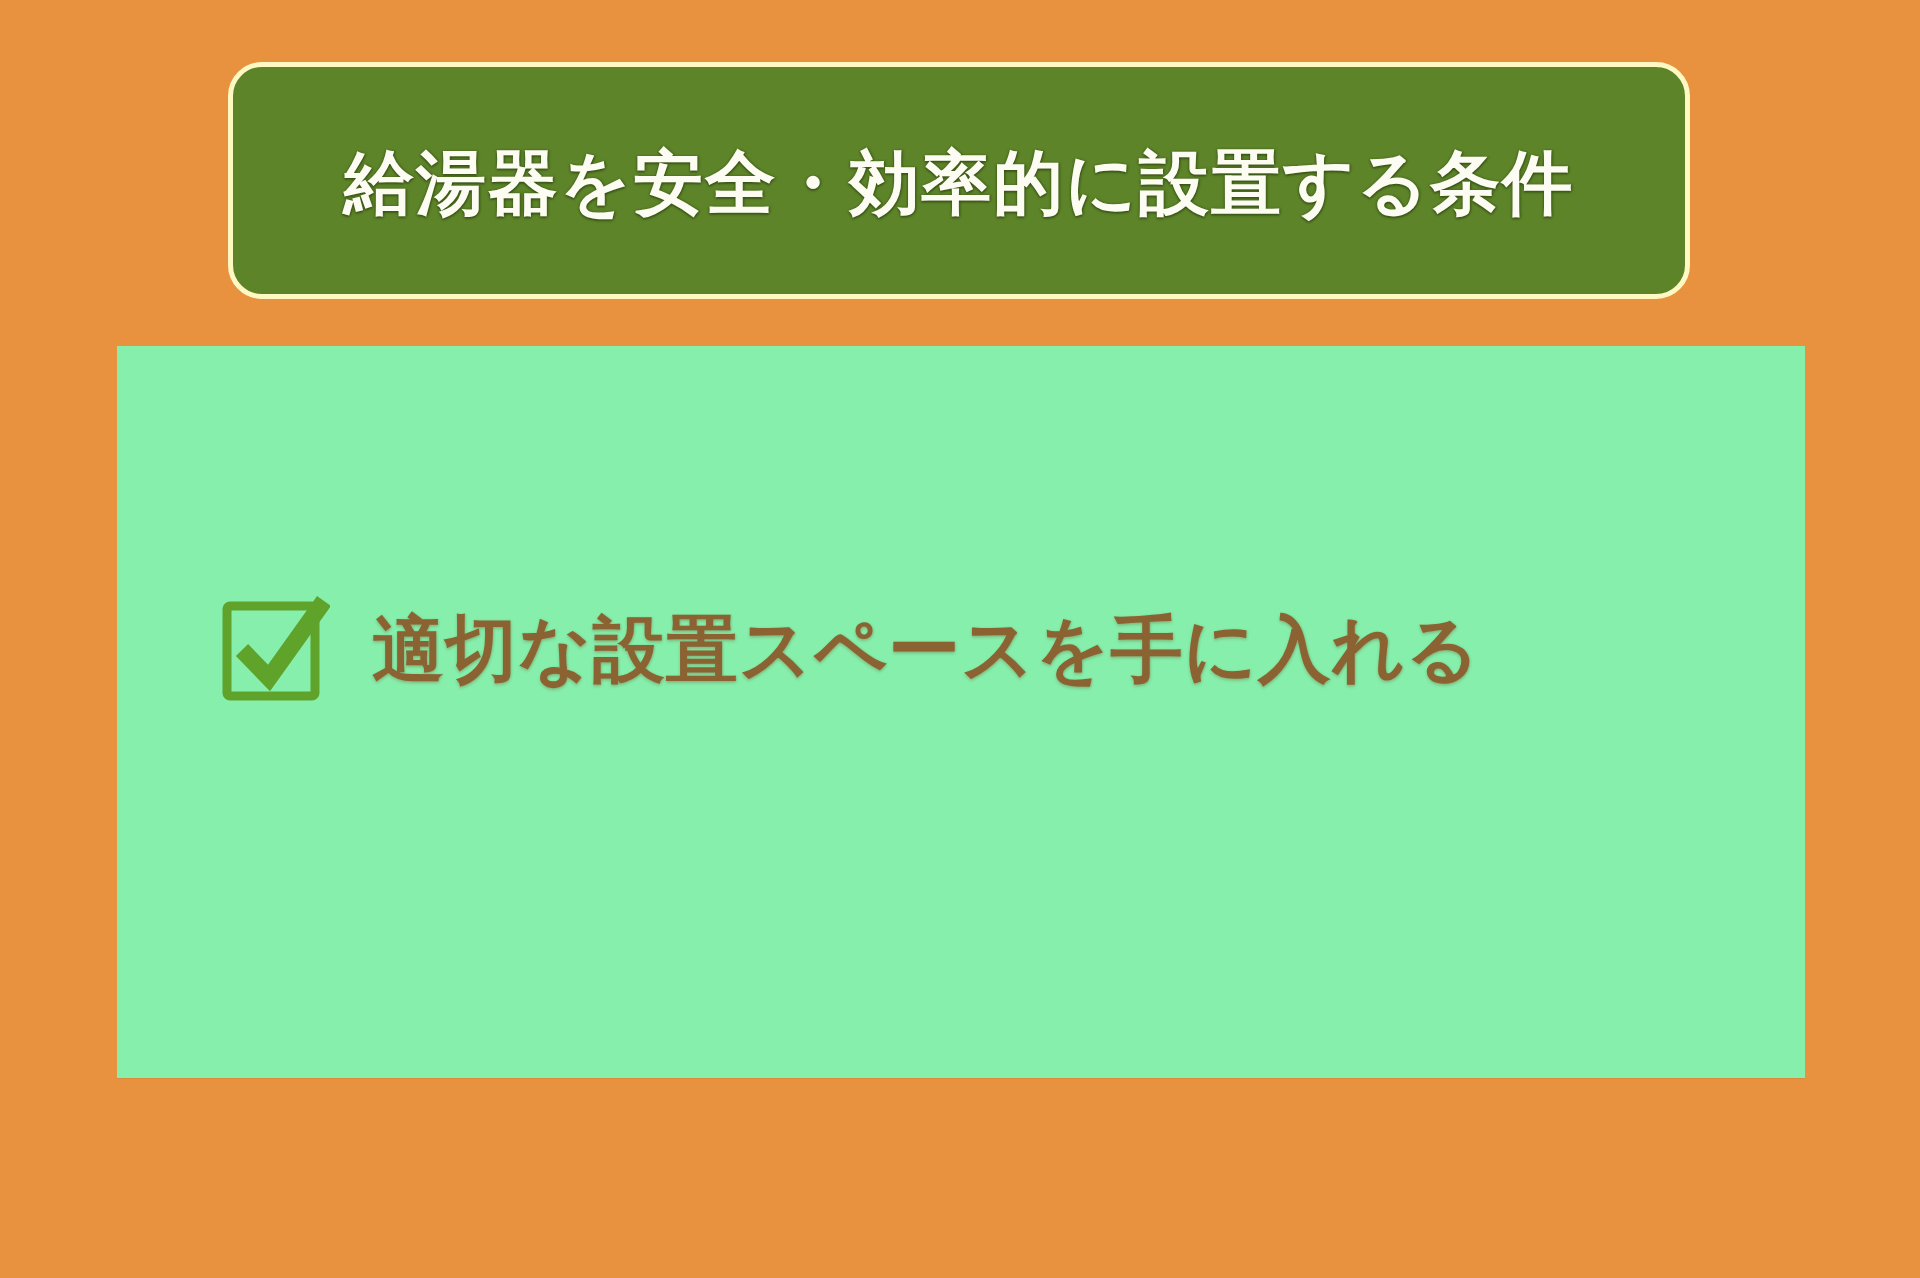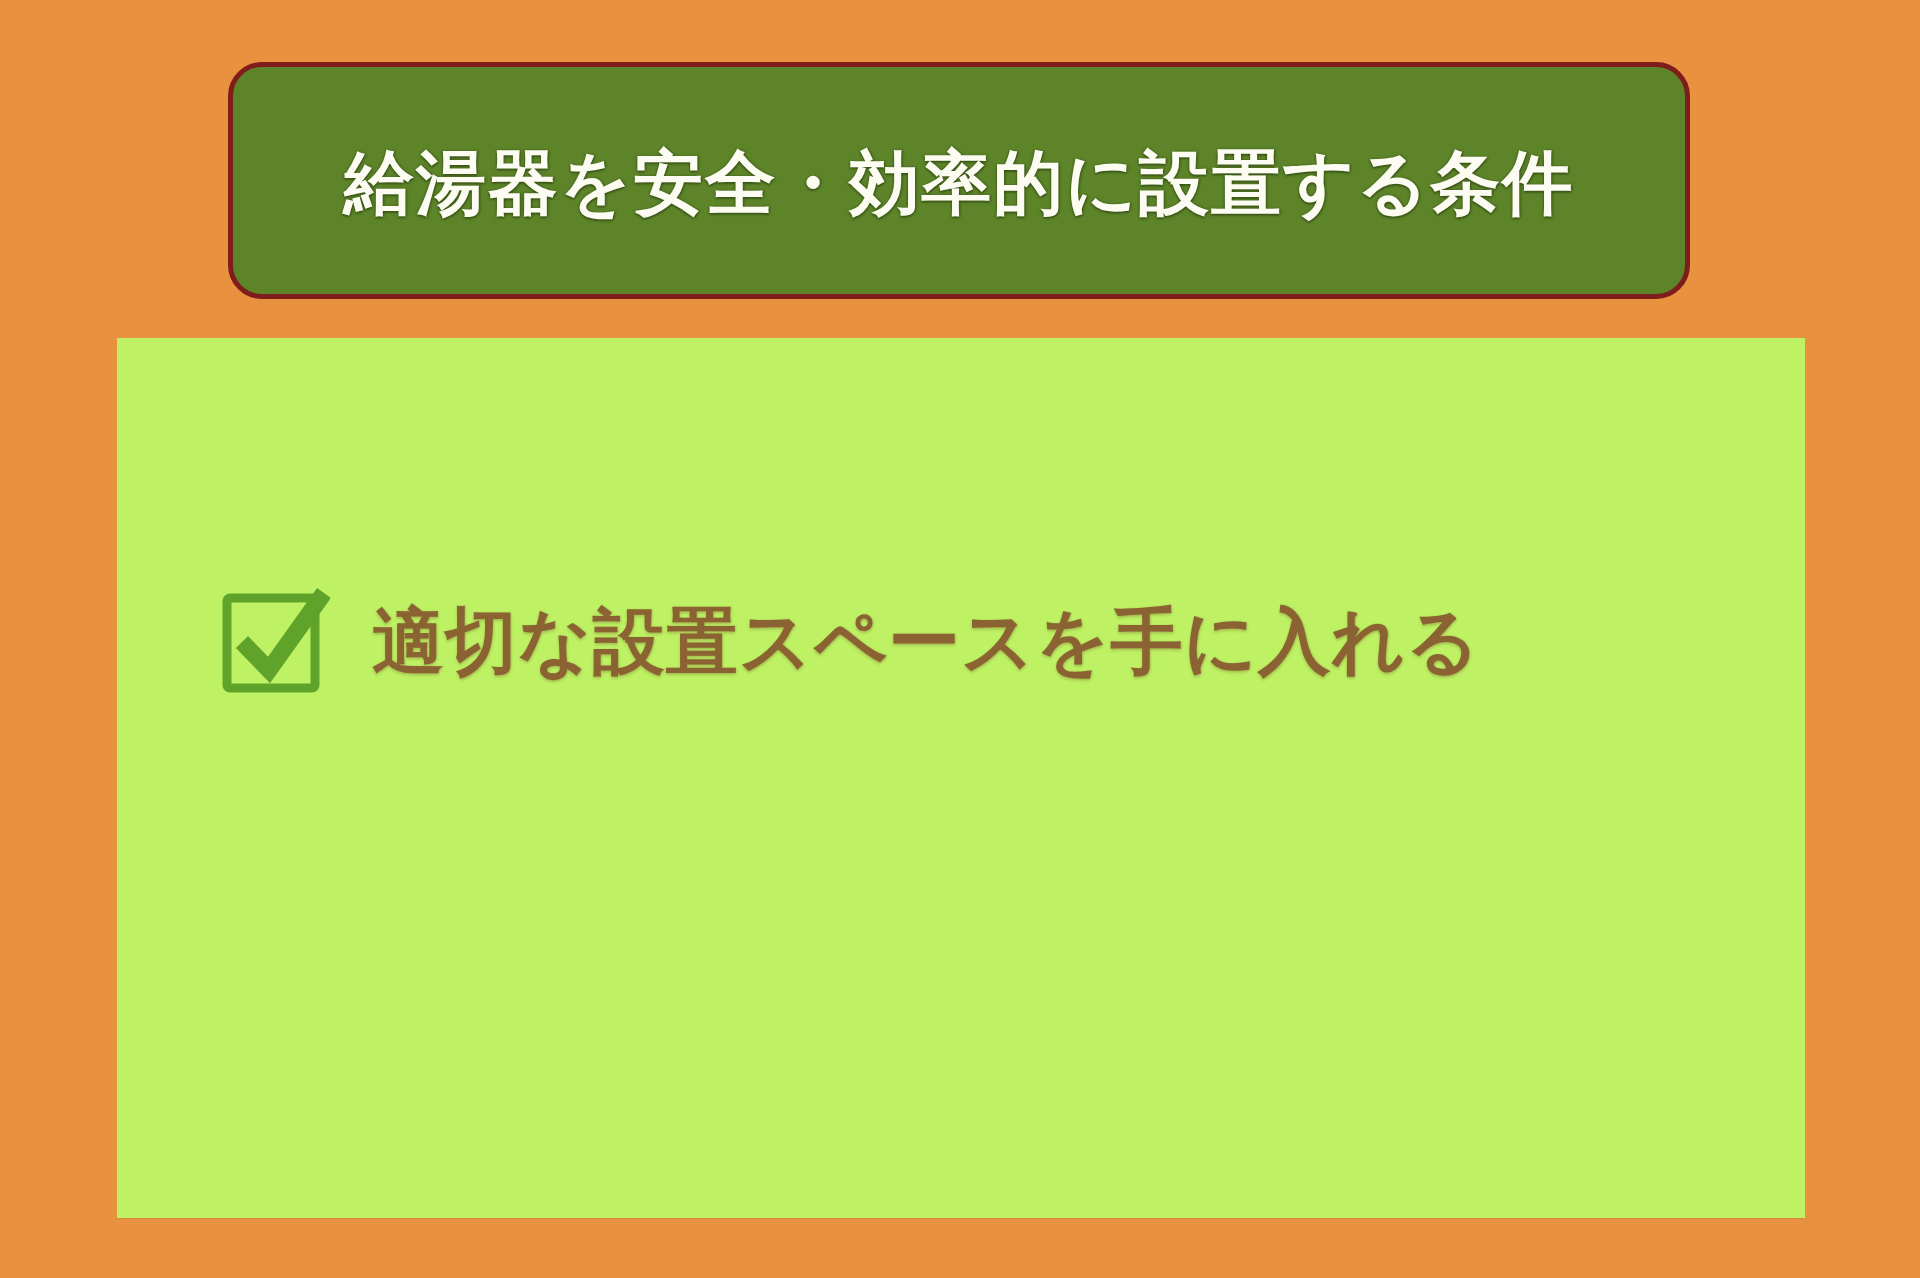--- a/index.html
+++ b/index.html
@@ -24,21 +24,21 @@
 
   
   .header-pill {
     position: absolute;
     left: 228px;
     top: 62px;
     width: 1462px;
     height: 237px;
     box-sizing: border-box;
     background: #5d8429;
-    border: 5px solid #7f1d1d;
+    border: 5px solid #fef9c3;
     border-radius: 34px;
     display: flex;
     align-items: center;
     justify-content: center;
   }
   .header-title {
     color: #fdfcf2;
     font-size: 70px;
     font-weight: 700;
     letter-spacing: 2px;
@@ -48,24 +48,24 @@
       0 2px 2px rgba(40, 62, 12, 0.55),
       2px 0 2px rgba(40, 62, 12, 0.35),
       -1px 0 2px rgba(40, 62, 12, 0.35);
     transform: translateY(3px);
   }
 
   
   .content-panel {
     position: absolute;
     left: 117px;
-    top: 338px;
+    top: 346px;
     width: 1688px;
-    height: 880px;
-    background: #bef264;
+    height: 732px;
+    background: #86efac;
     box-shadow: 0 1px 0 rgba(0, 0, 0, 0.06);
   }
 
   .checklist {
     position: absolute;
     left: 103px;
     top: 248px;
     right: 40px;
     display: flex;
     flex-direction: column;

